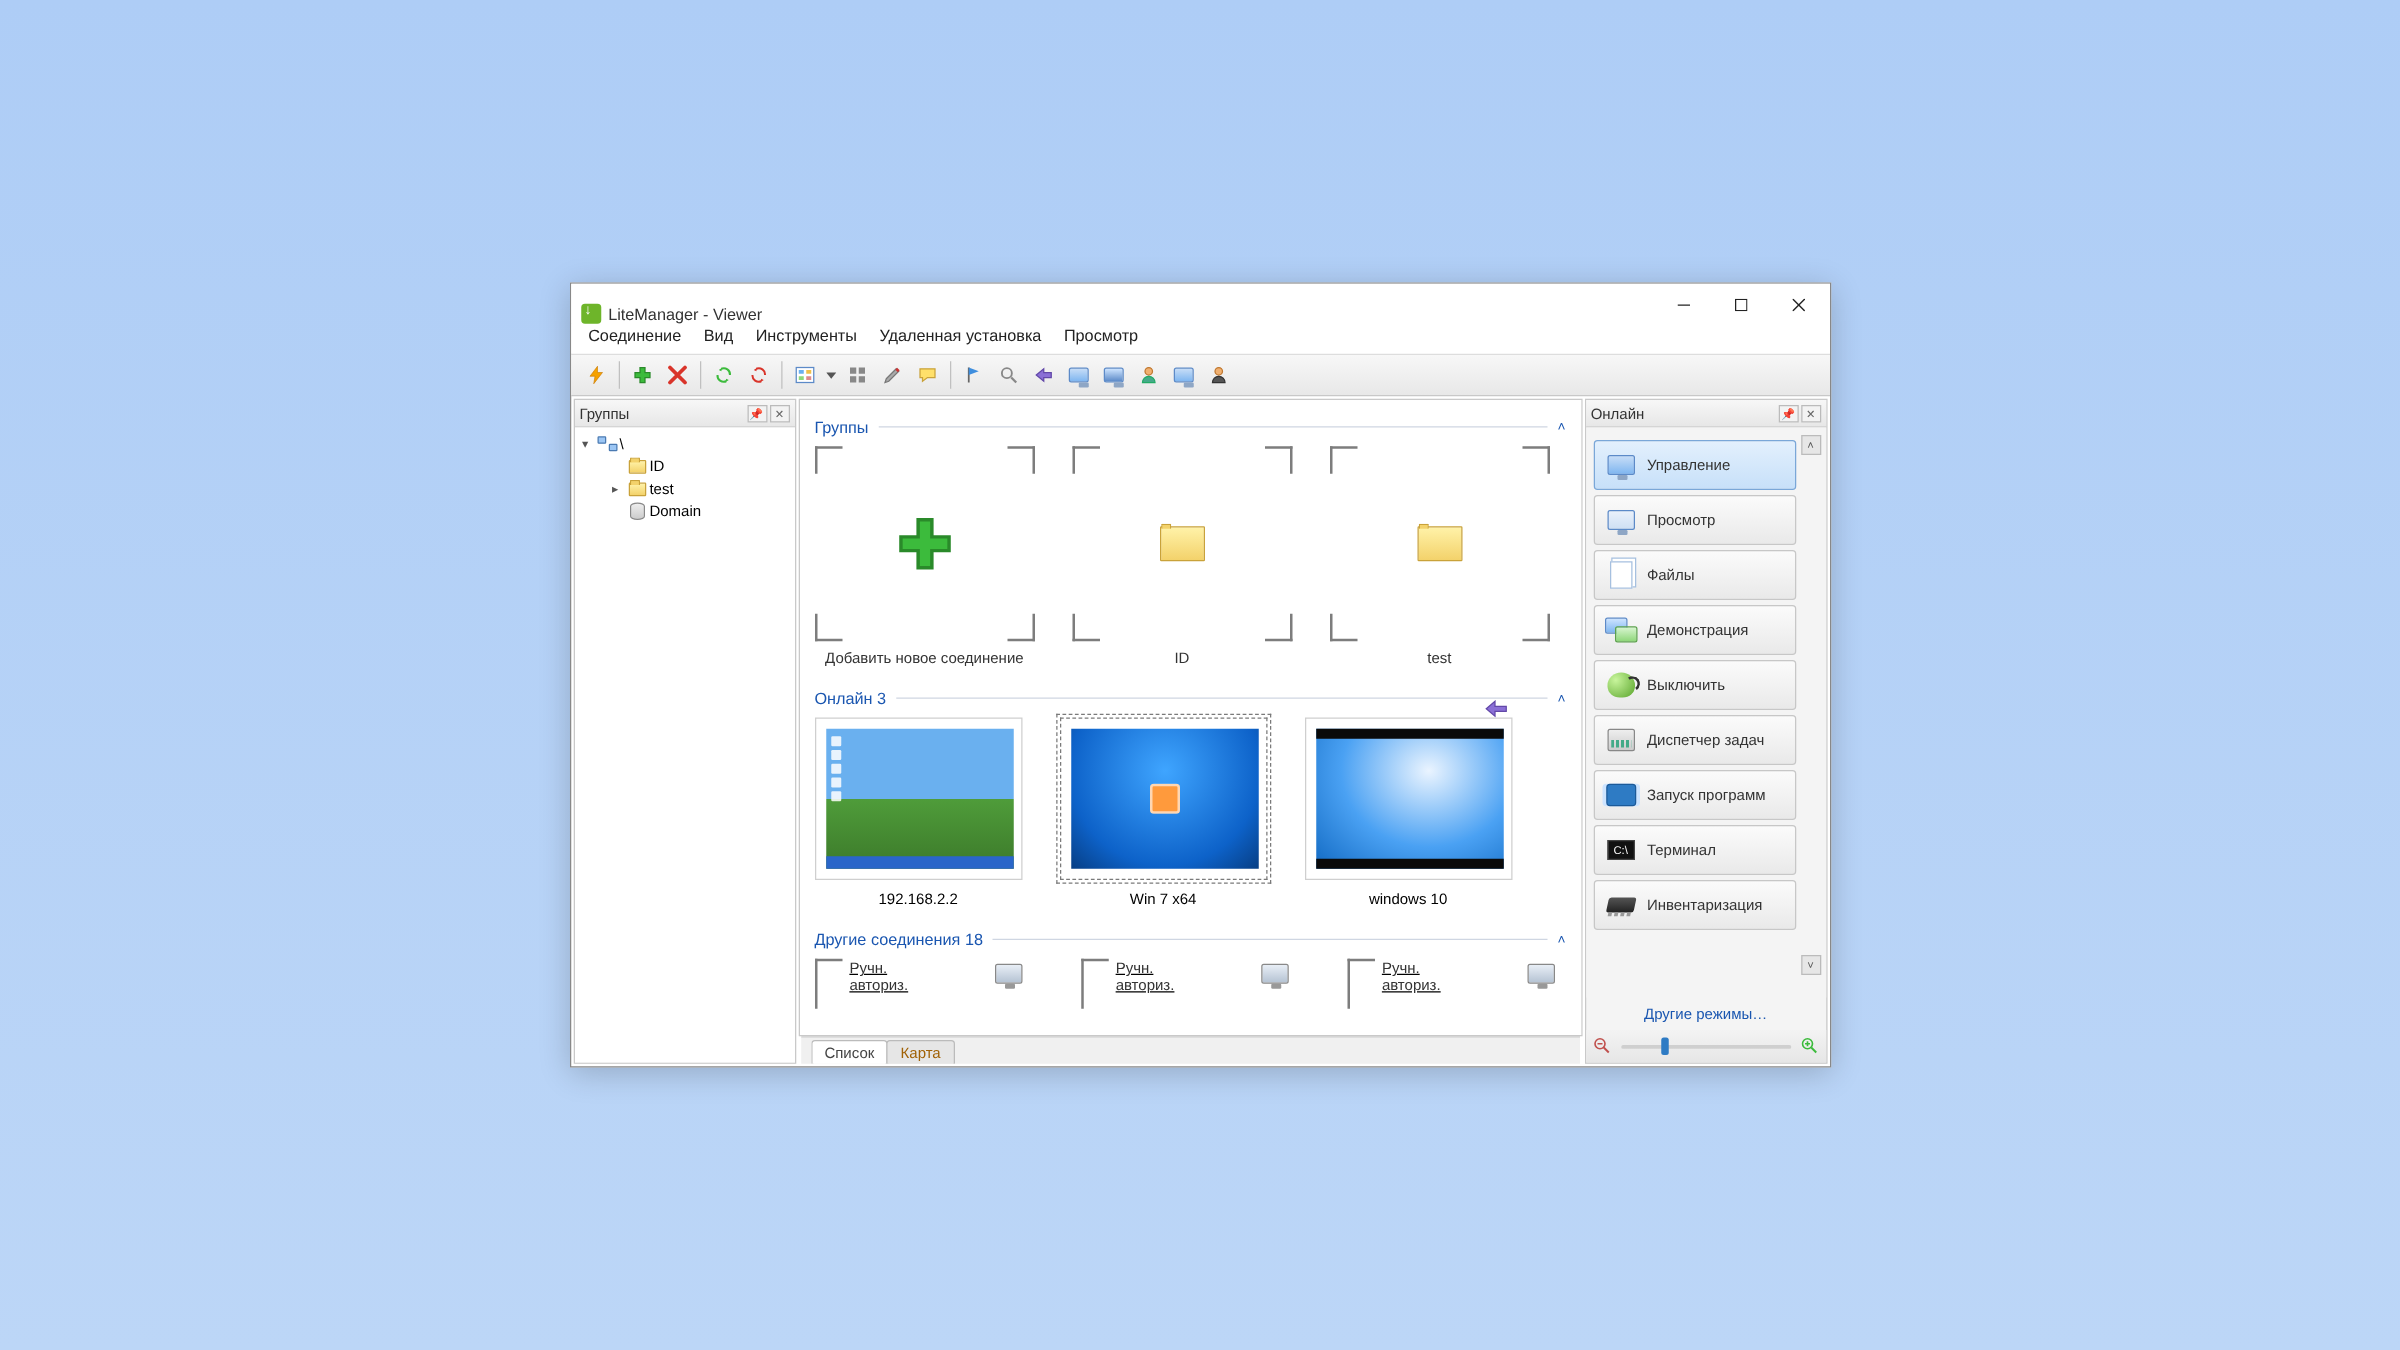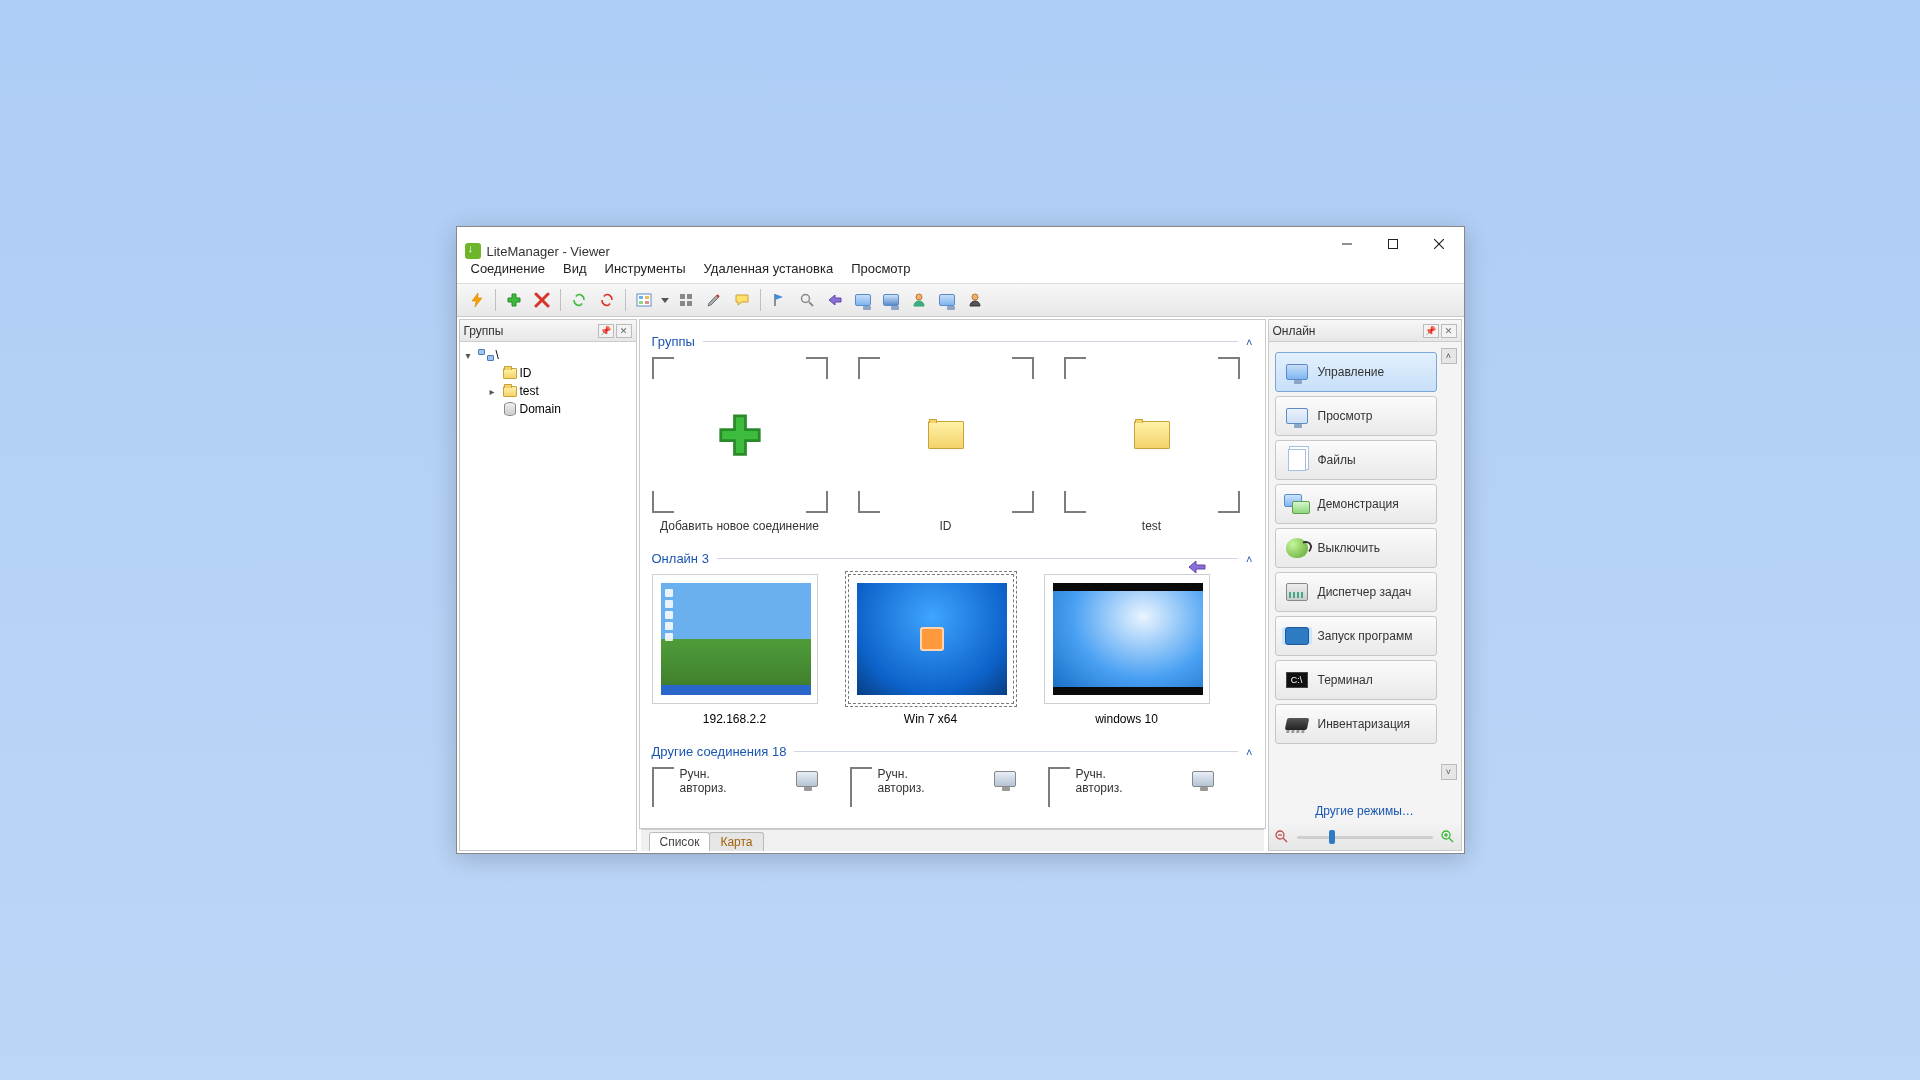--- a/index.html
+++ b/index.html
@@ -55,21 +55,21 @@
   .screen-xp{background:linear-gradient(#6ab0ef 0%,#6ab0ef 50%,#4f9c3a 50%,#3c7a2a 100%);position:relative;}
   .screen-xp .taskbar{position:absolute;bottom:0;left:0;right:0;height:10px;background:#2a66c9;}
   .screen-xp .iconcol{position:absolute;top:6px;left:4px;display:flex;flex-direction:column;gap:3px;}
   .screen-xp .dicon{width:8px;height:8px;background:#fff;border-radius:1px;opacity:0.85;}
   .screen-win7{background:radial-gradient(circle at 50% 30%,#3fa5ff 0%,#0d62c9 70%,#073e84 100%);display:flex;align-items:center;justify-content:center;}
   .screen-win7 .avatar{width:24px;height:24px;background:#ff9a3c;border:2px solid rgba(255,255,255,0.6);border-radius:3px;}
   .screen-win10{background:radial-gradient(ellipse at 60% 30%,#eaf4ff 0%,#4aa1f3 55%,#1169c2 100%);position:relative;}
   .screen-win10 .tb{position:absolute;bottom:0;left:0;right:0;height:8px;background:#0a0a0a;}
   .screen-win10 .topbar{position:absolute;top:0;left:0;right:0;height:8px;background:#0a0a0a;}
   .ot-label{margin-top:8px;font-size:12px;text-align:center;}
-  .other-row{display:flex;gap:28px;margin-top:4px;}
+  .other-row{display:flex;gap:43px;margin-top:4px;text-decoration:underline;}
   .other-tile{width:170px;display:flex;align-items:flex-start;gap:6px;}
   .other-frame{width:22px;height:40px;border-left:2px solid #7d7d7d;border-top:2px solid #7d7d7d;}
   .other-text{font-size:12px;color:#333;line-height:1.2;}
   .pc-ico{width:30px;height:24px;margin-left:auto;display:flex;align-items:center;justify-content:center;}
   .pc-ico .mon{width:22px;height:16px;border:1px solid #888;background:linear-gradient(#e8eef6,#b5c3d3);border-radius:2px;position:relative;}
   .pc-ico .mon::after{content:"";position:absolute;bottom:-5px;left:7px;width:8px;height:4px;background:#999;border-radius:1px;}
   .tabsbar{display:flex;align-items:flex-end;height:22px;padding-left:8px;background:#f0f0f0;border-top:1px solid #ccc;margin:0 2px;}
   .tab{padding:2px 10px;font-size:12px;border:1px solid #bbb;border-bottom:none;background:#fff;margin-right:-1px;border-radius:3px 3px 0 0;color:#444;}
   .tab.inactive{background:#e6e6e6;color:#a16207;}
   .modes{flex:1;overflow:auto;background:#f4f4f4;padding:6px 4px;}

